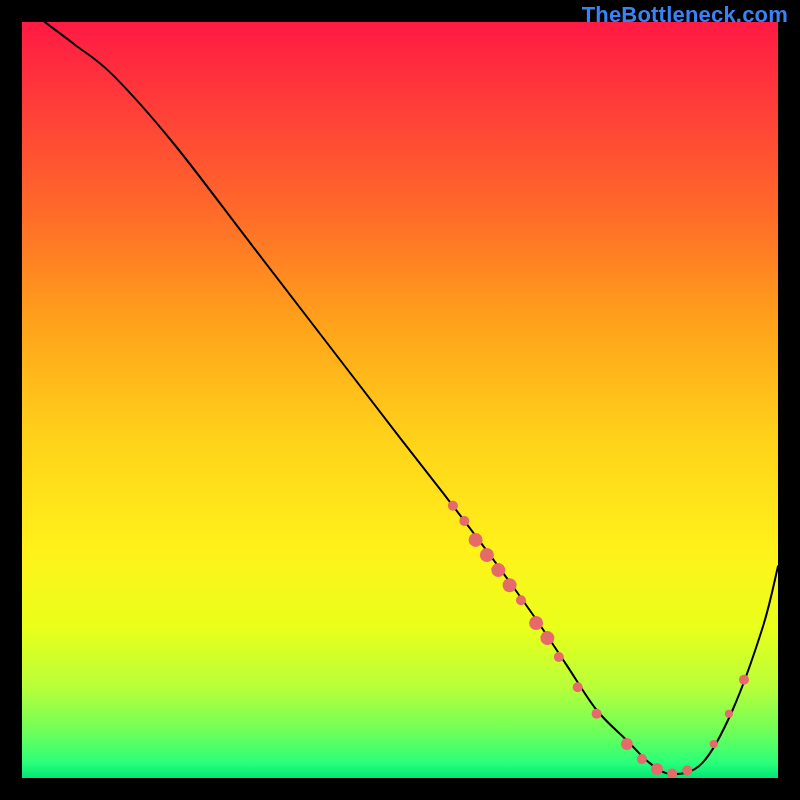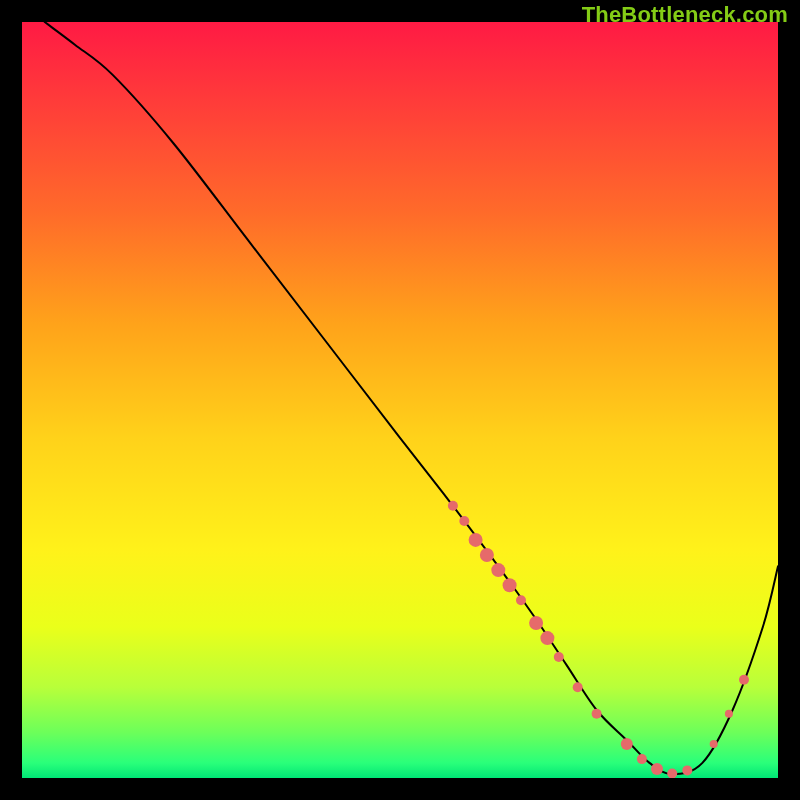--- a/index.html
+++ b/index.html
@@ -35,21 +35,21 @@
       #00e676 100%
     );
   }
   .watermark {
     position: absolute;
     top: 2px;
     right: 12px;
     font-family: Arial, Helvetica, sans-serif;
     font-size: 22px;
     font-weight: 600;
-    color: #84cc16;
+    color: #3b82f6;
     letter-spacing: 0.2px;
     user-select: none;
     text-align: center;
   }
   svg.curve {
     position: absolute;
     inset: 0;
   }
 </style>
 </head>

